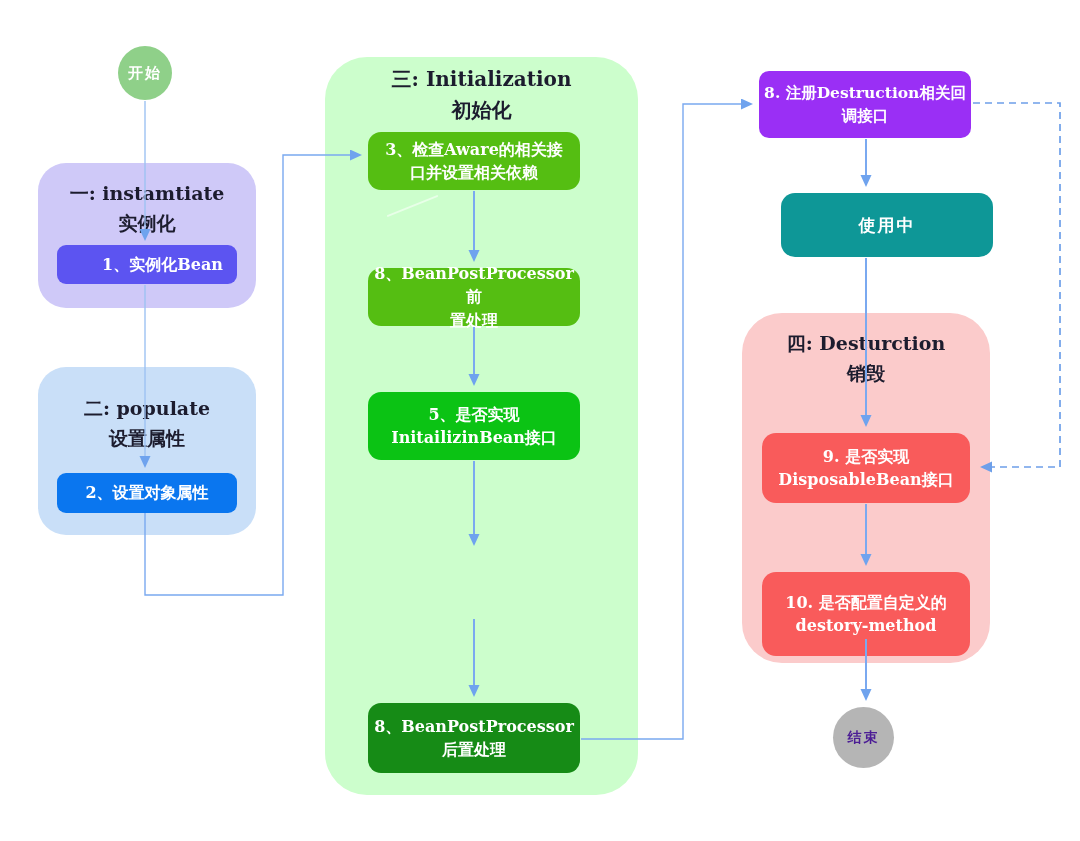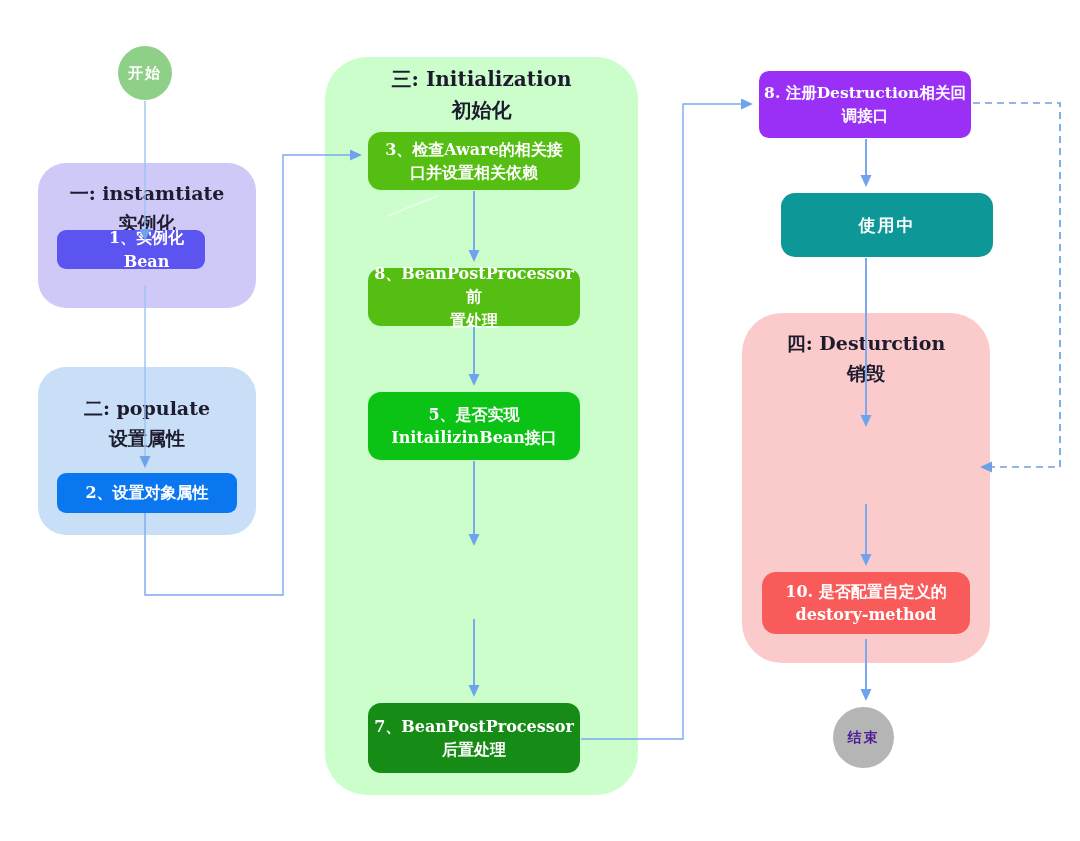--- a/index.html
+++ b/index.html
@@ -19,31 +19,31 @@
   .stage3{left:325px;top:57px;width:313px;height:738px;background:var(--stage3-bg);border-radius:42px;}
   .stage4{left:742px;top:313px;width:248px;height:350px;background:var(--stage4-bg);border-radius:40px;}
 
   .stage-title{position:absolute;color:var(--title-text);font-weight:bold;font-size:19px;line-height:1.6;text-align:center;white-space:pre-line;z-index:2;}
   .t1{left:48px;top:178px;width:198px;}
   .t2{left:48px;top:393px;width:198px;}
   .t3{left:345px;top:64px;width:273px;font-size:20px;line-height:1.55;}
   .t4{left:760px;top:328px;width:212px;}
 
   .step{color:var(--step-text);font-weight:bold;font-size:16px;line-height:1.45;border-radius:9px;z-index:2;}
-  .step1{left:57px;top:230px;width:148px;height:39px;background:var(--step1-bg);padding-left:31px;}
+  .step1{left:57px;top:245px;width:180px;height:39px;background:var(--step1-bg);padding-left:31px;}
   .step2{left:57px;top:473px;width:180px;height:40px;background:var(--step2-bg);}
   .step3{left:368px;top:132px;width:212px;height:58px;background:var(--step34-bg);border-radius:13px;}
   .step4{left:368px;top:268px;width:212px;height:58px;background:var(--step34-bg);border-radius:13px;}
   .step5{left:368px;top:392px;width:212px;height:68px;background:var(--step56-bg);border-radius:13px;}
   .step6{left:368px;top:552px;width:212px;height:66px;background:var(--step56-bg);border-radius:13px;}
   .step7{left:368px;top:703px;width:212px;height:70px;background:var(--step7-bg);border-radius:13px;}
   .step8{left:759px;top:71px;width:212px;height:67px;background:var(--step8-bg);border-radius:10px;font-size:15.5px;}
   .inuse{left:781px;top:193px;width:212px;height:64px;background:var(--inuse-bg);border-radius:14px;font-size:17px;letter-spacing:2px;}
   .step9{left:762px;top:433px;width:208px;height:70px;background:var(--step910-bg);border-radius:14px;}
-  .step10{left:762px;top:572px;width:208px;height:62px;background:var(--step910-bg);border-radius:14px;}
+  .step10{left:762px;top:572px;width:208px;height:84px;background:var(--step910-bg);border-radius:14px;}
 
   svg.overlay{position:absolute;left:0;top:0;z-index:5;pointer-events:none;}
   .conn{fill:none;stroke:var(--connector);stroke-width:1.4px;}
   .conn-light{fill:none;stroke:var(--connector-light);stroke-width:1.4px;}
   .conn-strong{fill:none;stroke:var(--connector);stroke-width:2px;}
   .conn-dashed{fill:none;stroke:var(--dashed);stroke-width:1.7px;stroke-dasharray:7 5;}
 
   .watermark-swoosh{position:absolute;left:385px;top:205px;width:55px;height:2px;background:rgba(255,255,255,0.55);transform:rotate(-22deg);z-index:3;border-radius:2px;}
 </style>
 </head>
@@ -69,25 +69,27 @@
   <div class="node circle end">结束</div>
 
   <div class="node step step1 ml">1、实例化Bean</div>
   <div class="node step step2 ml">2、设置对象属性</div>
   <div class="node step step3 ml">3、检查Aware的相关接
 口并设置相关依赖</div>
   <div class="node step step4 ml">8、BeanPostProcessor 前
 置处理</div>
   <div class="node step step5 ml">5、是否实现
 InitailizinBean接口</div>
-  <div class="node step step7 ml">7、BeanPostProcessor
+  <div class="node step step7 ml">8、BeanPostProcessor
 后置处理</div>
   <div class="node step step8 ml">8. 注册Destruction相关回
 调接口</div>
   <div class="node step inuse">使用中</div>
+  <div class="node step step9 ml">9. 是否实现
+DisposableBean接口</div>
   <div class="node step step10 ml">10. 是否配置自定义的
 destory-method</div>
 
   <div class="watermark-swoosh"></div>
 
   <svg class="overlay" width="1080" height="841" viewBox="0 0 1080 841">
     <defs>
       <marker id="ah" markerUnits="userSpaceOnUse" markerWidth="13" markerHeight="12" refX="10" refY="5.5" orient="auto">
         <path d="M0,0 L12,5.5 L0,11 Z" fill="#6fa3ee"></path>
       </marker>

